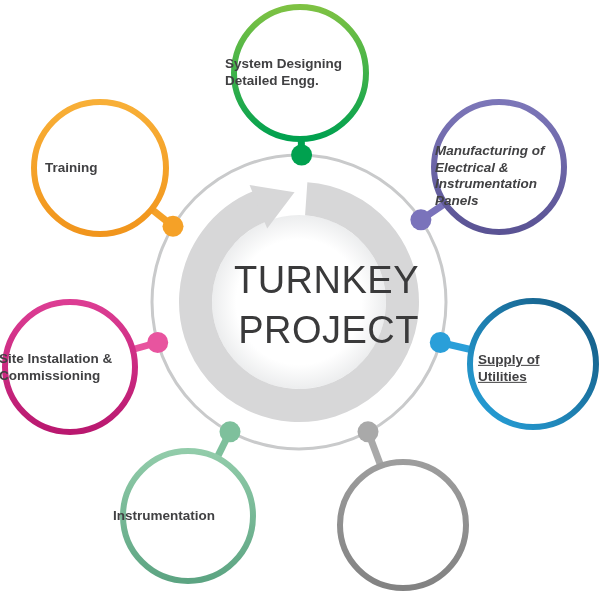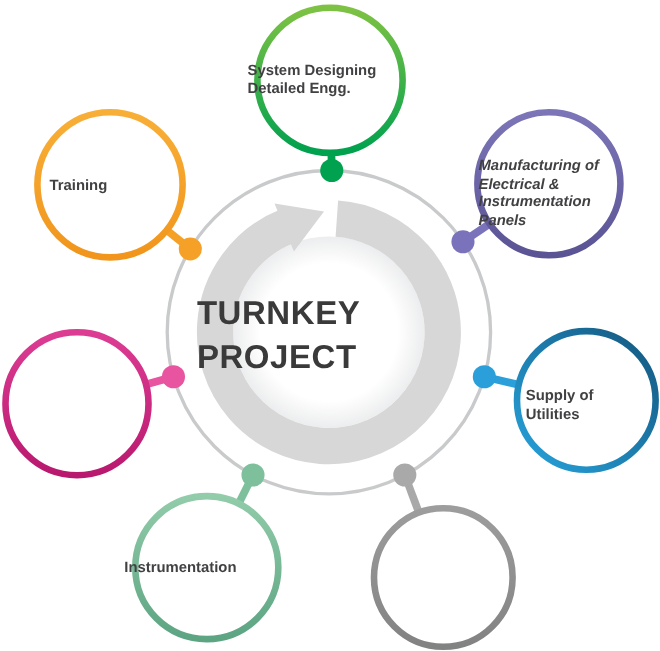--- a/index.html
+++ b/index.html
@@ -22,23 +22,23 @@
     font-weight: 700;
     font-size: 13.5px;
     line-height: 1.27;
     color: #414143;
     white-space: pre-line;
     pointer-events: none;
   }
   .center-label {
     position: absolute;
     transform: translate(-50%, -50%);
-    text-align: left;
-    font-weight: 700;
-    font-size: 30px;
+    text-align: right;
+    font-weight: 400;
+    font-size: 38px;
     line-height: 1.32;
     letter-spacing: 0.5px;
     color: #3A3A3B;
     white-space: pre-line;
     pointer-events: none;
   }
 </style>
 </head>
 <body>
 
@@ -116,22 +116,24 @@
 PROJECT</div>
 
   <div class="bubble-label" style="left:300px; top:72px; width:150px;">System Designing
 Detailed Engg.</div>
 
   <div class="bubble-label" style="left:499px; top:176px; width:128px; line-height:1.24;font-style:italic;">Manufacturing of
 Electrical &amp;
 Instrumentation
 Panels</div>
 
-  <div class="bubble-label" style="left:533px; top:368px; width:110px;">Supply of
+  <div class="bubble-label" style="left:533px; top:368px; width:110px;text-decoration:underline;">Supply of
 Utilities</div>
 
 
   <div class="bubble-label" style="left:188px; top:516px; width:150px;">Instrumentation</div>
 
+  <div class="bubble-label" style="left:70px; top:367px; width:142px;">Site Installation &amp;
+Commissioning</div>
 
   <div class="bubble-label" style="left:100px; top:168px; width:110px;">Training</div>
 
 </div>
 
 </body></html>

